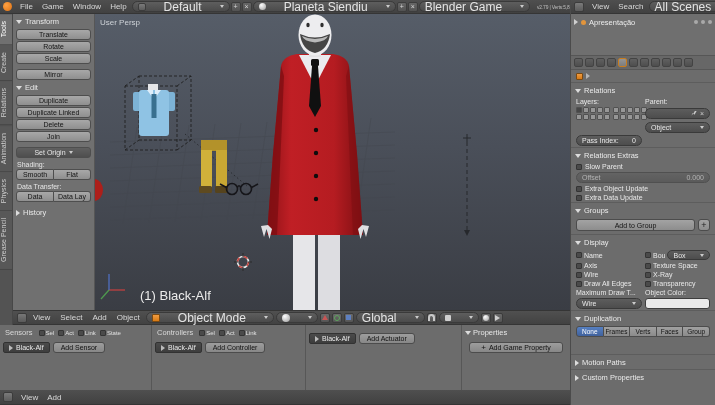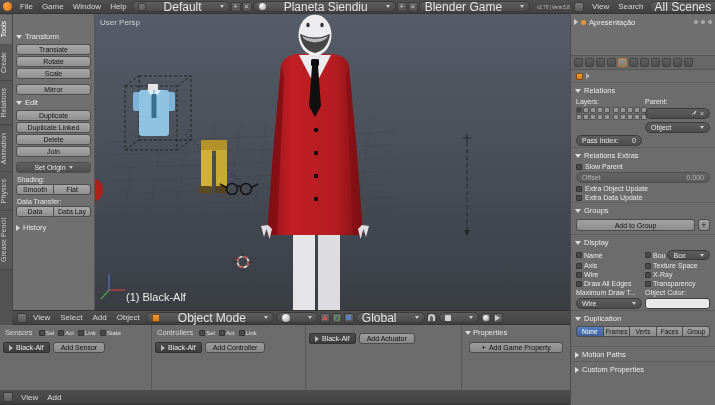--- a/index.html
+++ b/index.html
@@ -15,35 +15,35 @@
   .mini.plus::before{content:"+"}
   .mini.x::before{content:"×";font-size:7px}
   .logo{width:9px;height:9px;border-radius:50%;background:radial-gradient(circle at 35% 35%,#ffa143,#df7111);margin:0 3px;flex:none}
   .stats{font-size:6px;color:#bfbfbf;margin-left:6px;white-space:nowrap;letter-spacing:-.2px;transform:scaleX(.82);transform-origin:left center}
   .ed-icon{width:10px;height:10px;border-radius:2px;background:linear-gradient(#7a7a7a,#5c5c5c);border:1px solid #3c3c3c;margin:0 3px;flex:none}
   
   #tabstrip{left:0;top:14px;width:13px;height:311px;background:#535353;display:flex;flex-direction:column;border-right:1px solid #474747}
   .vtab{writing-mode:vertical-rl;transform:rotate(180deg);font-size:7px;color:#cfcfcf;padding:7px 0;text-align:center;background:#585858;border-top:1px solid #474747;white-space:nowrap}
   .vtab.active{background:#707070;color:#fff}
   
-  #toolshelf{left:13px;top:14px;width:82px;height:296px;background:#707070;padding-top:16px;overflow:hidden;border-right:1px solid #565656}
+  #toolshelf{left:13px;top:14px;width:82px;height:296px;background:#707070;padding-top:1px;overflow:hidden;border-right:1px solid #565656}
   .phdr{font-size:7.5px;color:#e8e8e8;padding:2px 3px;display:flex;align-items:center;gap:3px}
   .tri-d{width:0;height:0;border-left:3px solid transparent;border-right:3px solid transparent;border-top:4px solid #dcdcdc;flex:none}
   .tri-r{width:0;height:0;border-top:3px solid transparent;border-bottom:3px solid transparent;border-left:4px solid #dcdcdc;flex:none}
   .btn{display:block;width:calc(100% - 6px);margin:1px 3px;height:11px;background:linear-gradient(#a8a8a8,#8f8f8f);border:1px solid #4e4e4e;border-radius:3px;font-size:7px;color:#141414;text-align:center;line-height:9px;overflow:hidden;white-space:nowrap}
   .btn.dark{background:linear-gradient(#606060,#4e4e4e);color:#e5e5e5;display:flex;align-items:center;justify-content:center;gap:3px}
   .btnrow{display:flex;margin:1px 3px}
   .btnrow .btn{margin:0;flex:1;border-radius:0;border-left:none}
   .btnrow .btn:first-child{border-radius:3px 0 0 3px;border-left:1px solid #4e4e4e}
   .btnrow .btn:last-child{border-radius:0 3px 3px 0}
   .shelf-lbl{font-size:7px;color:#e6e6e6;padding:2px 4px 0}
   
   #viewport{left:95px;top:14px;width:475px;height:296px;background:linear-gradient(#565d68 0%,#4a4f59 45%,#3a3d44 100%);overflow:hidden}
   .vp-label{position:absolute;left:5px;top:4px;font-size:8px;color:#ced2d7}
-  .vp-objlabel{position:absolute;left:31px;bottom:7px;font-size:11px;color:#ececec}
+  .vp-objlabel{position:absolute;left:45px;bottom:7px;font-size:13px;color:#ececec}
   #vp-header{left:13px;top:310px;width:557px;height:15px;background:linear-gradient(#505050,#424242);display:flex;align-items:center;gap:2px;padding:0 4px;font-size:8px;color:#d8d8d8;border-top:1px solid #353535;border-bottom:1px solid #353535}
   .hicon{width:10px;height:10px;border-radius:2px;background:linear-gradient(#777,#5a5a5a);border:1px solid #3b3b3b;flex:none}
   .cube-ico{width:8px;height:8px;background:linear-gradient(#f09c42,#d87a14);border:1px solid #7c4a10;border-radius:1px;flex:none}
   .sphere-ico{width:8px;height:8px;border-radius:50%;background:radial-gradient(circle at 35% 30%,#fdfdfd,#9d9d9d);flex:none}
   .manip{width:10px;height:10px;border-radius:2px;background:linear-gradient(#6a6a6a,#555);border:1px solid #3b3b3b;display:flex;align-items:center;justify-content:center;flex:none}
   .magnet{width:7px;height:7px;border:2px solid #c9c9c9;border-bottom:none;border-radius:5px 5px 0 0;flex:none}
   
   #logic{left:0;top:325px;width:570px;height:78px;background:#6c6c6c;display:flex}
   .lcol{border-right:1px solid #575757;padding:3px 3px;position:relative}
   .lcol-hdr{display:flex;align-items:center;gap:2px;font-size:7.5px;color:#e6e6e6}
@@ -625,21 +625,21 @@
       <span>Duplication</span>
     </div>
     <div class="segrow">
       <span class="seg active">None</span>
       <span class="seg">Frames</span>
       <span class="seg">Verts</span>
       <span class="seg">Faces</span>
       <span class="seg">Group</span>
     </div>
 
-    <div class="sect-hdr" style="margin-top:8px">
+    <div class="sect-hdr" style="margin-top:16px">
       <span class="tri-r"></span>
       <span>Motion Paths</span>
     </div>
     <div class="sect-hdr">
       <span class="tri-r"></span>
       <span>Custom Properties</span>
     </div>
   </div>
 
 </div>

